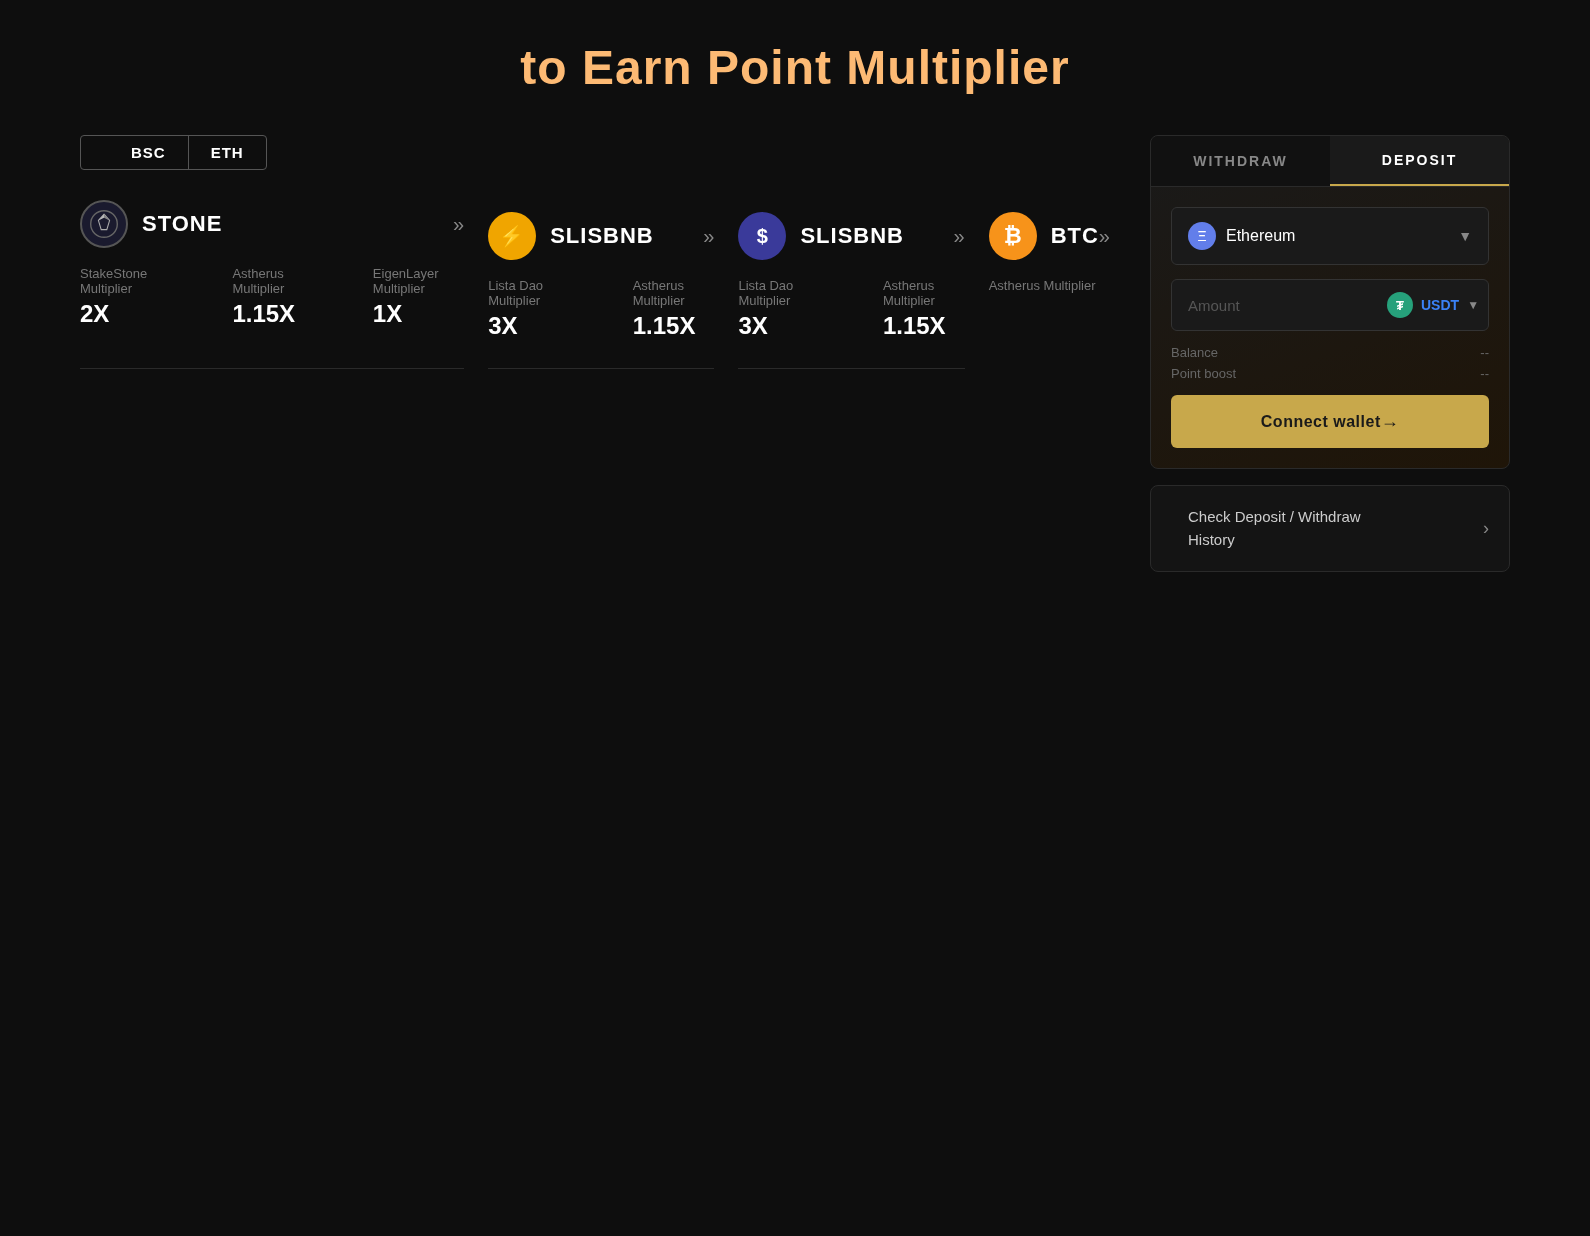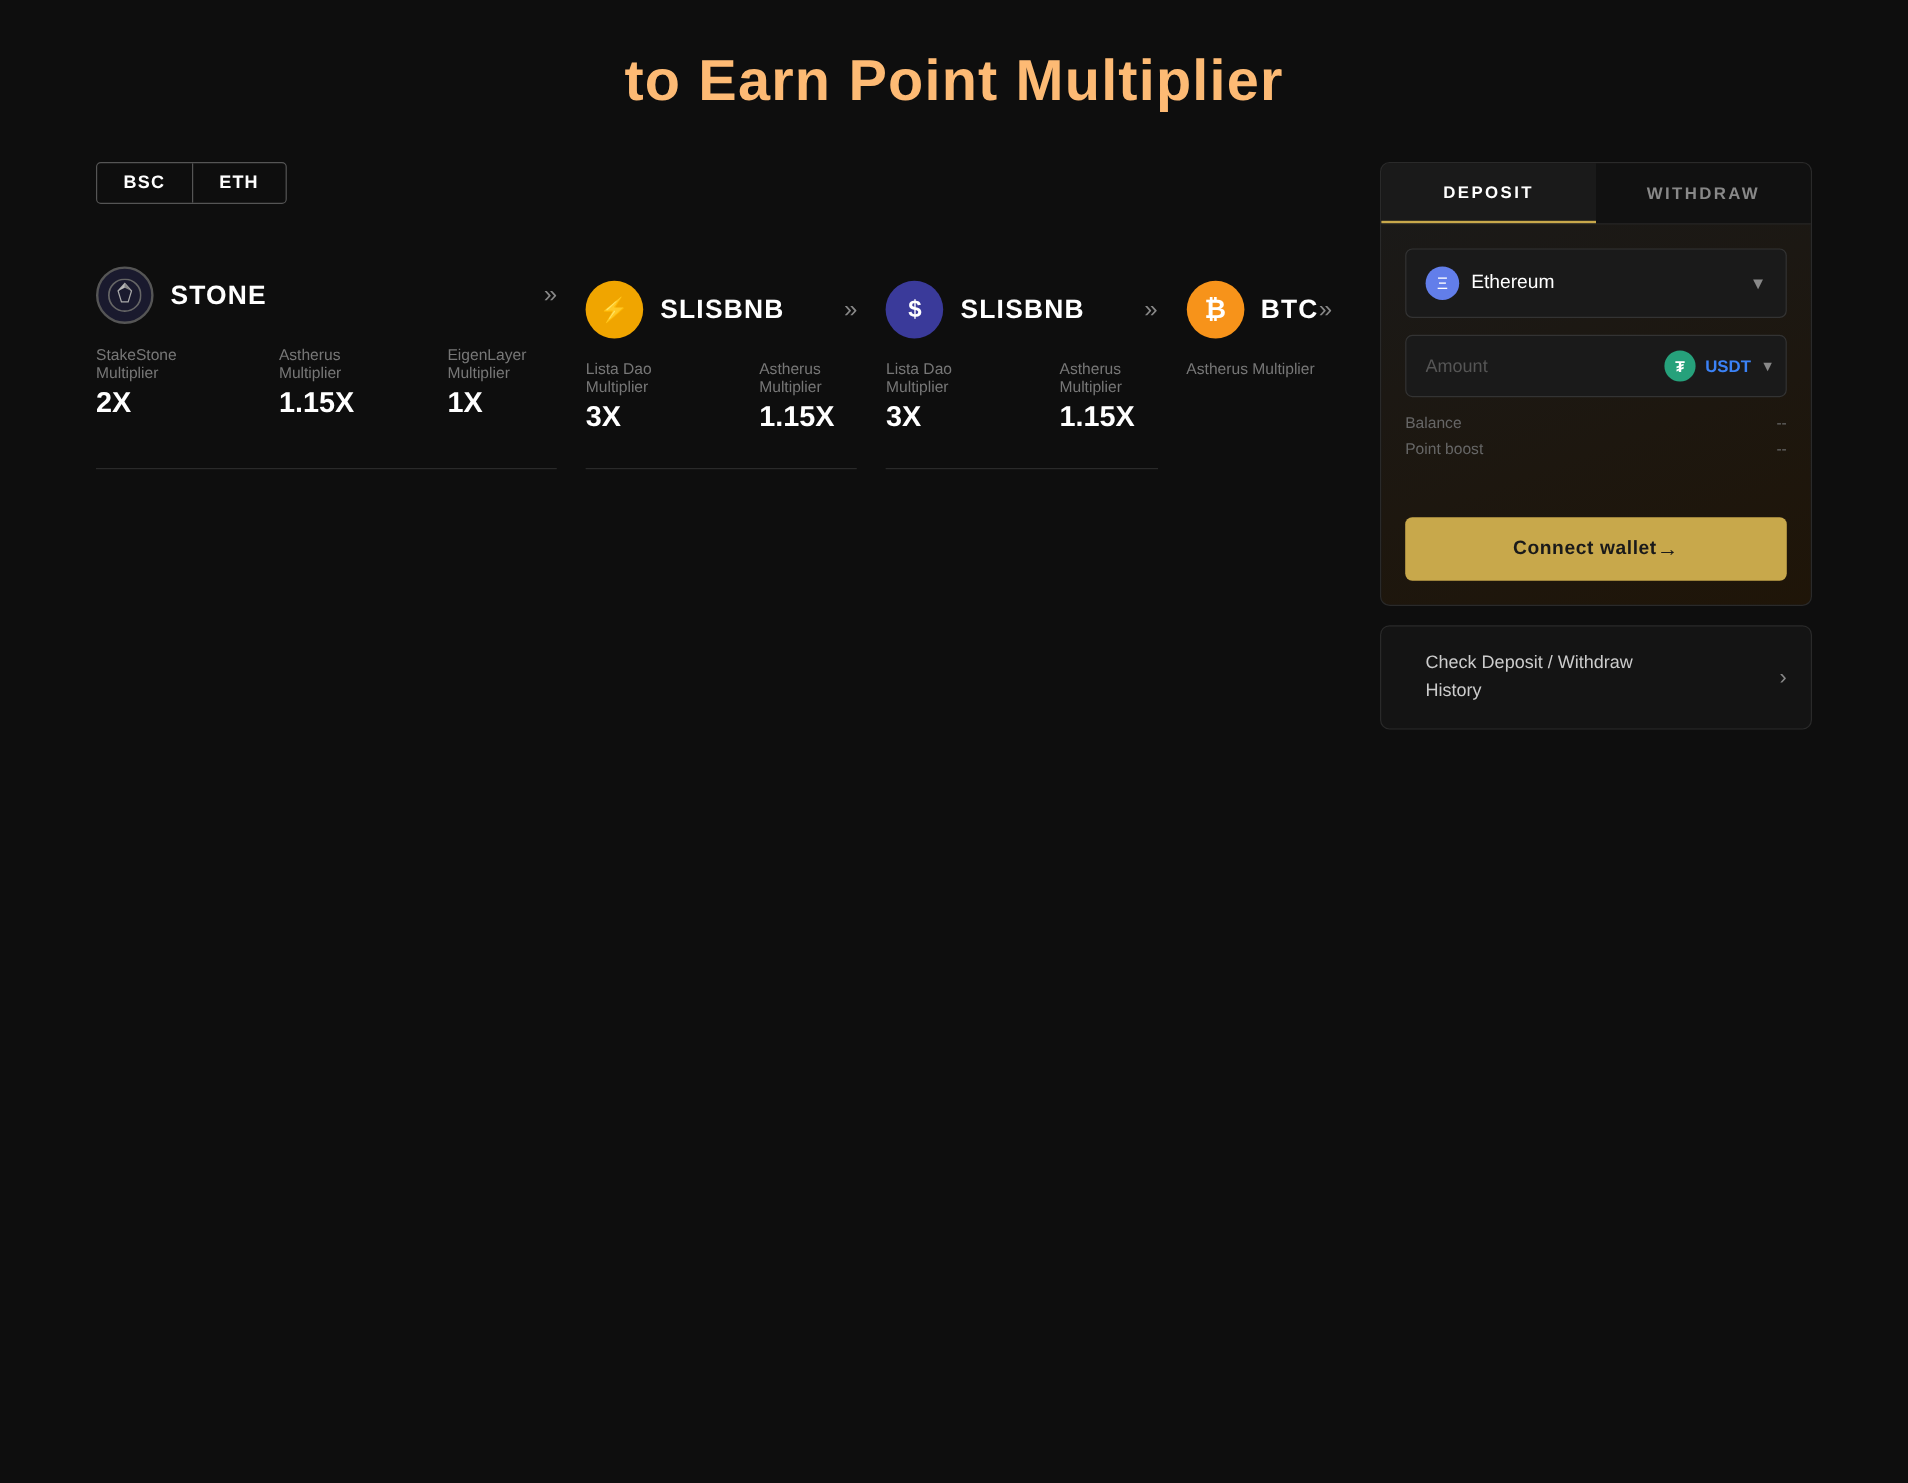--- a/index.html
+++ b/index.html
@@ -35,22 +35,23 @@
     .left-panel {
       flex: 1;
       min-width: 0;
     }
 
     .network-tabs {
       display: flex;
       border: 1px solid #555;
       border-radius: 4px;
       width: fit-content;
-      margin-bottom: 36px;
+      margin-bottom: 14px;
       overflow: hidden;
+      padding-left: 28px;
     }
 
     .network-tab {
       padding: 8px 22px;
       font-size: 15px;
       font-weight: 600;
       cursor: pointer;
       color: #fff;
       background: transparent;
       border: none;
@@ -335,21 +336,20 @@
       display: flex;
       align-items: center;
       justify-content: center;
       gap: 0;
       cursor: pointer;
       width: 100%;
       font-size: 16px;
       font-weight: 700;
       color: #1a1a1a;
       letter-spacing: 0.5px;
-      margin-top: 36px;
     }
 
     .connect-wallet-btn .arrow {
       font-size: 18px;
     }
 
     
     .history-card {
       background: #141414;
       border: 1px solid #2a2a2a;
@@ -511,22 +511,22 @@
           </div>
         </div>
 
       </div>
     </div>
 
     <div class="right-panel">
 
       <div class="deposit-card">
         <div class="deposit-tabs">
+          <button class="deposit-tab inactive">WITHDRAW</button>
           <button class="deposit-tab active">DEPOSIT</button>
-          <button class="deposit-tab inactive">WITHDRAW</button>
         </div>
         <div class="deposit-body">
 
           <div class="network-select">
             <div class="network-select-left">
               <div class="eth-icon">Ξ</div>
               <span class="network-select-label">Ethereum</span>
             </div>
             <span class="chevron-down">▼</span>
           </div>

